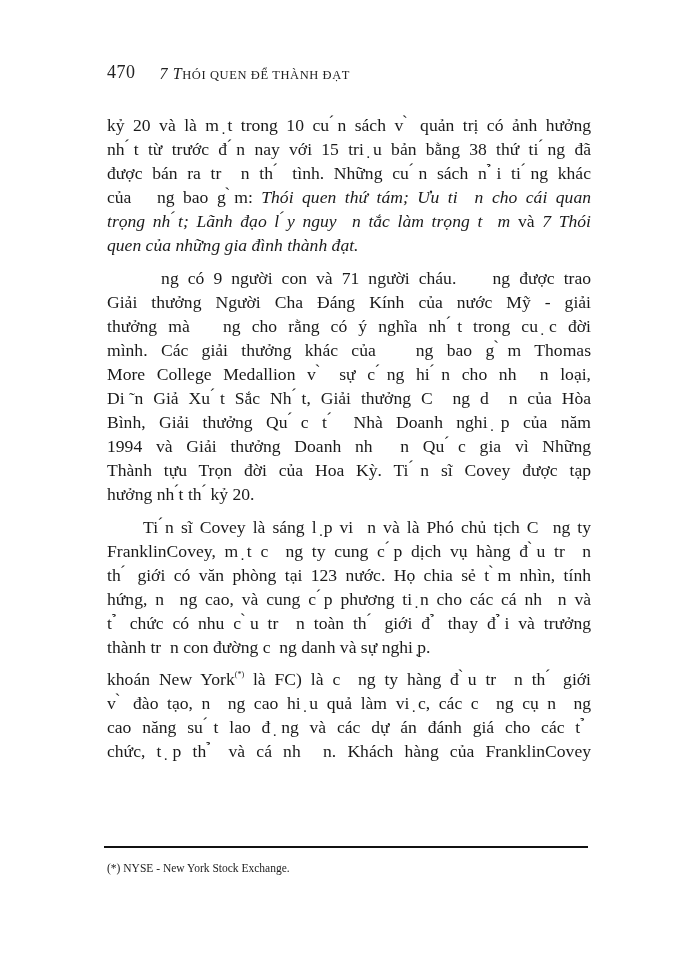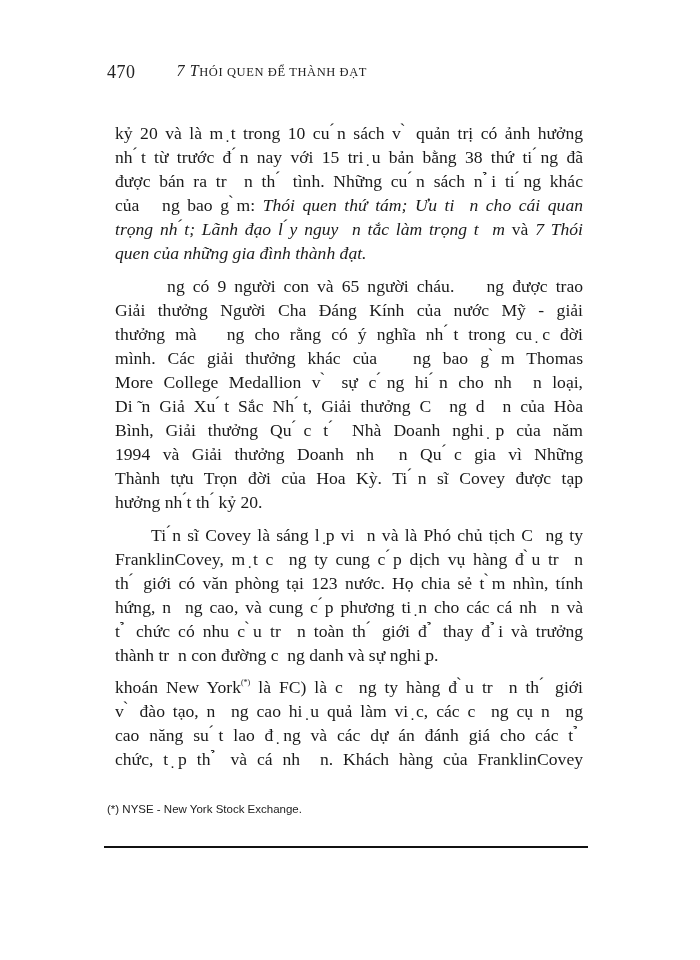--- a/index.html
+++ b/index.html
@@ -1,52 +1,52 @@
 <!DOCTYPE html>
 <html><head>
 <meta charset="utf-8">
 <style>
   html, body { margin: 0; padding: 0; background: #ffffff; }
   body { width: 700px; height: 960px; position: relative; overflow: hidden; color: #1a1a1a; }
   .page { position: absolute; left: 0; top: 0; width: 700px; height: 960px; background: #fff; }
-  .header { position: absolute; left: 107px; top: 62px; display: flex; align-items: flex-start; white-space: nowrap; gap: 17px; }
+  .header { position: absolute; left: 107px; top: 62px; display: flex; align-items: flex-end; white-space: nowrap; }
   .page-number { font-family: "Liberation Serif", serif; font-size: 18px; letter-spacing: 0.5px; color: #222; }
   .running-title { font-family: "Liberation Serif", serif; font-size: 12.5px; margin-left: 24px; letter-spacing: 0.6px; color: #222; }
   .running-title .cap { font-size: 16px; font-style: italic; }
   .body { position: absolute; left: 107px; top: 113px; width: 484px; font-family: "Liberation Serif", serif; font-size: 17.6px; line-height: 24.1px; }
   .line { display: block; white-space: pre; text-align: justify; text-align-last: justify; }
   .line.last { text-align-last: left; }
-  .para-lines { margin: 8px; }
+  .para-lines { margin: 0; }
   .para-lines + .para-lines { margin-top: 8px; }
   .line.first-indent { padding-left: 36px; }
   em { font-style: italic; }
   sup { font-size: 8px; vertical-align: 8px; line-height: 0; }
   .footnote-rule { position: absolute; left: 104px; top: 846px; width: 484px; height: 0; border-top: 2px solid #111; }
-  .footnote { position: absolute; left: 107px; top: 803px; font-family: Liberation Sans, sans-serif; font-size: 11.5px; color: #222; white-space: nowrap; text-align: center; }
+  .footnote { position: absolute; left: 107px; top: 862px; font-family: Liberation Serif, serif; font-size: 11.5px; color: #222; white-space: nowrap; text-align: center; }
 </style>
 </head>
 <body>
 
 <div class="page">
   <div class="header">
     <span class="page-number">470</span>
     <span class="running-title"><span class="cap">7 T</span><span>HÓI QUEN ĐỂ THÀNH ĐẠT</span></span>
   </div>
 
   <div class="body" id="body">
       <div class="para-lines">
         <span class="line"><span>kỷ 20 và là m ̣t trong 10 cu ́n sách v ̀ quản trị có ảnh hưởng</span></span>
         <span class="line"><span>nh ́t từ trước đ ́n nay với 15 tri ̣u bản bằng 38 thứ ti ́ng đã</span></span>
         <span class="line"><span>được bán ra tr  n th ́ tình. Những cu ́n sách n ̉i ti ́ng khác</span></span>
         <span class="line"><span>của   ng bao g ̀m: </span><em>Thói quen thứ tám; Ưu ti  n cho cái quan</em></span>
         <span class="line"><em>trọng nh ́t; Lãnh đạo l ́y nguy  n tắc làm trọng t  m</em><span> và </span><em>7 Thói</em></span>
         <span class="line last"><em>quen của những gia đình thành đạt.</em></span>
       </div>
       <div class="para-lines">
-        <span class="line first-indent"><span>  ng có 9 người con và 65 người cháu.    ng được trao</span></span>
+        <span class="line first-indent"><span>  ng có 9 người con và 71 người cháu.    ng được trao</span></span>
         <span class="line"><span>Giải thưởng Người Cha Đáng Kính của nước Mỹ - giải</span></span>
         <span class="line"><span>thưởng mà   ng cho rằng có ý nghĩa nh ́t trong cu ̣c đời</span></span>
         <span class="line"><span>mình. Các giải thưởng khác của   ng bao g ̀m Thomas</span></span>
         <span class="line"><span>More College Medallion v ̀ sự c ́ng hi ́n cho nh  n loại,</span></span>
         <span class="line"><span>Di ̃n Giả Xu ́t Sắc Nh ́t, Giải thưởng C  ng d  n của Hòa</span></span>
         <span class="line"><span>Bình, Giải thưởng Qu ́c t ́ Nhà Doanh nghi ̣p của năm</span></span>
         <span class="line"><span>1994 và Giải thưởng Doanh nh  n Qu ́c gia vì Những</span></span>
         <span class="line"><span>Thành tựu Trọn đời của Hoa Kỳ. Ti ́n sĩ Covey được tạp</span></span>
         <span class="line last"><span>hưởng nh ́t th ́ kỷ 20.</span></span>
       </div>

